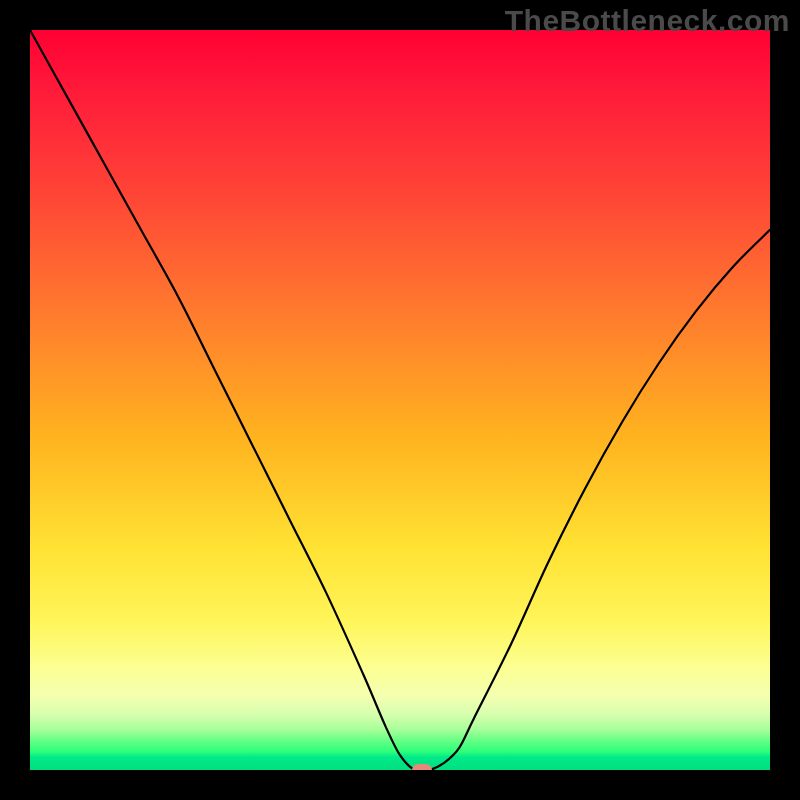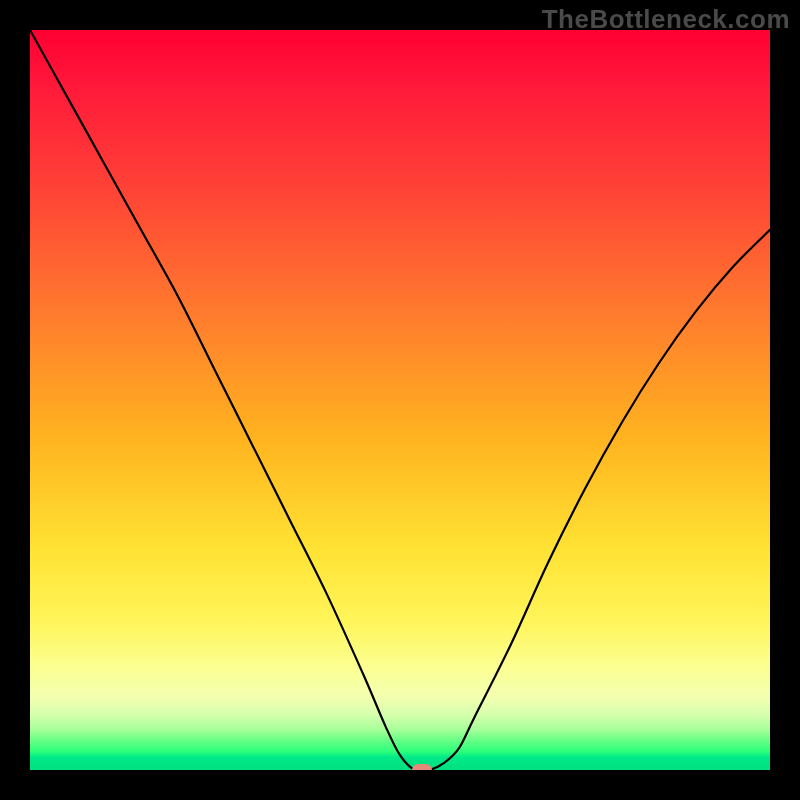--- a/index.html
+++ b/index.html
@@ -15,21 +15,21 @@
     position: relative;
     width: 800px;
     height: 800px;
     background: #000;
   }
   .watermark {
     position: absolute;
     top: 4px;
     right: 10px;
     color: #4a4a4a;
-    font-size: 26px;
+    font-size: 30px;
     font-weight: 600;
     letter-spacing: 0.5px;
     z-index: 10;
     user-select: none;
   }
   .plot-area {
     position: absolute;
     left: 30px;
     top: 30px;
     width: 740px;

